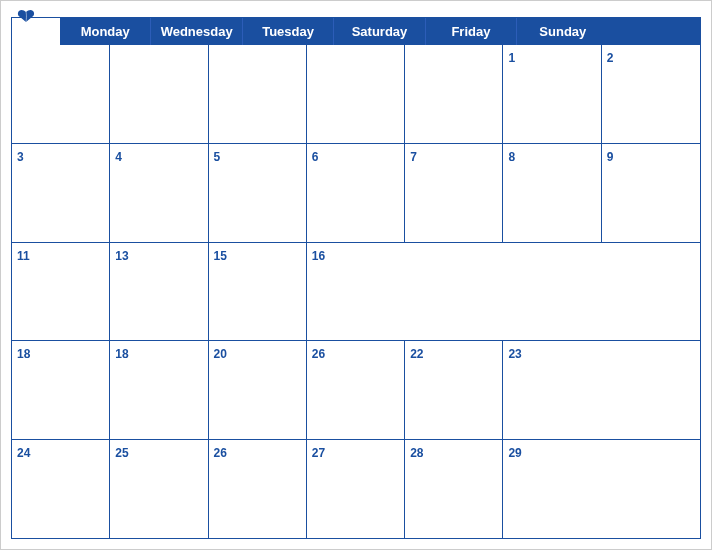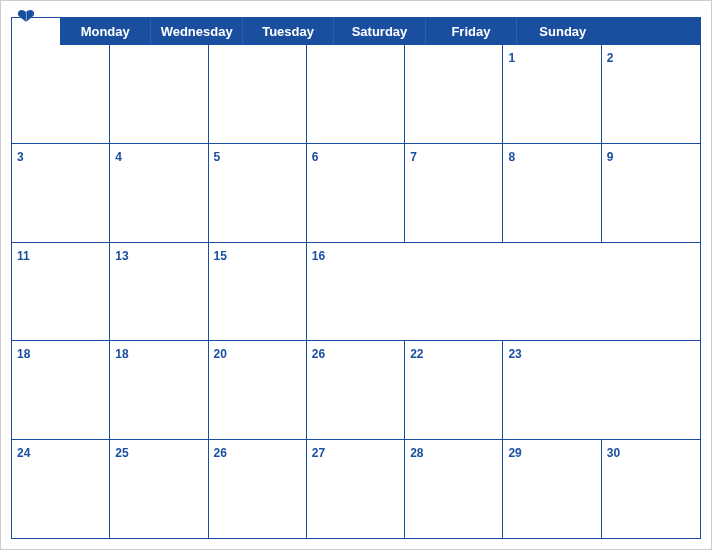--- a/index.html
+++ b/index.html
@@ -174,17 +174,16 @@
           <div class="day-cell"><span class="day-number">22</span></div>
           <div class="day-cell"><span class="day-number">23</span></div>
         </div>
         <div class="week-row">
           <div class="day-cell"><span class="day-number">24</span></div>
           <div class="day-cell"><span class="day-number">25</span></div>
           <div class="day-cell"><span class="day-number">26</span></div>
           <div class="day-cell"><span class="day-number">27</span></div>
           <div class="day-cell"><span class="day-number">28</span></div>
           <div class="day-cell"><span class="day-number">29</span></div>
-          <div class="day-cell"><span class="day-number">30</span></div>
         </div>
       </div>
   </div>
 </div>
 
 </body></html>

